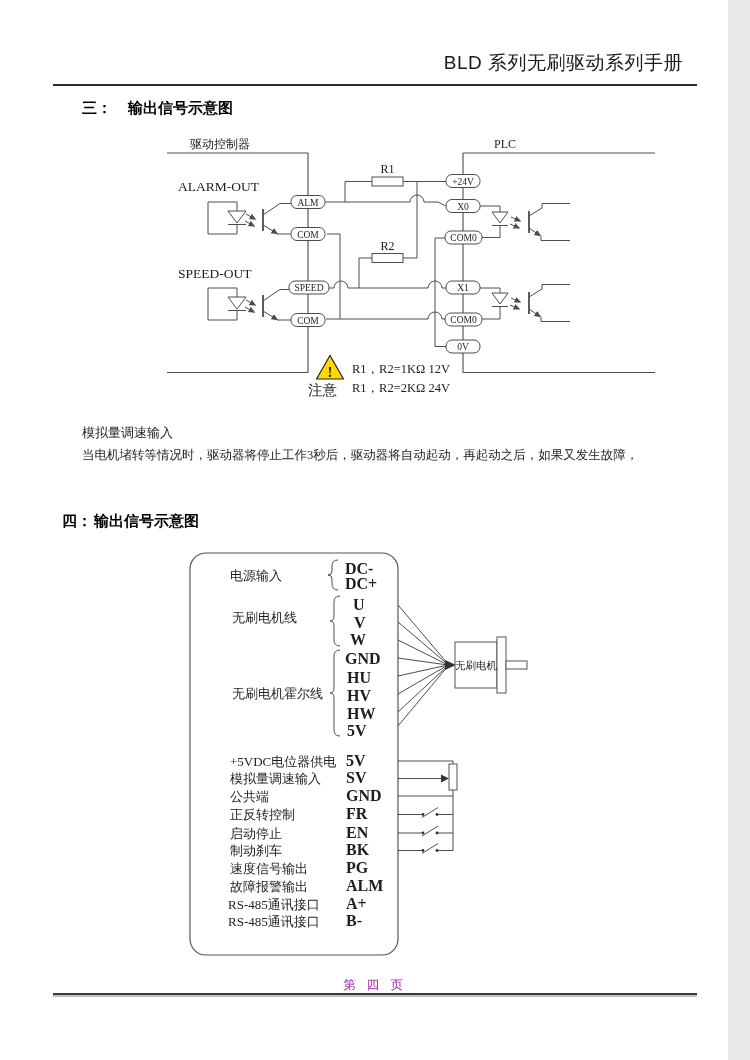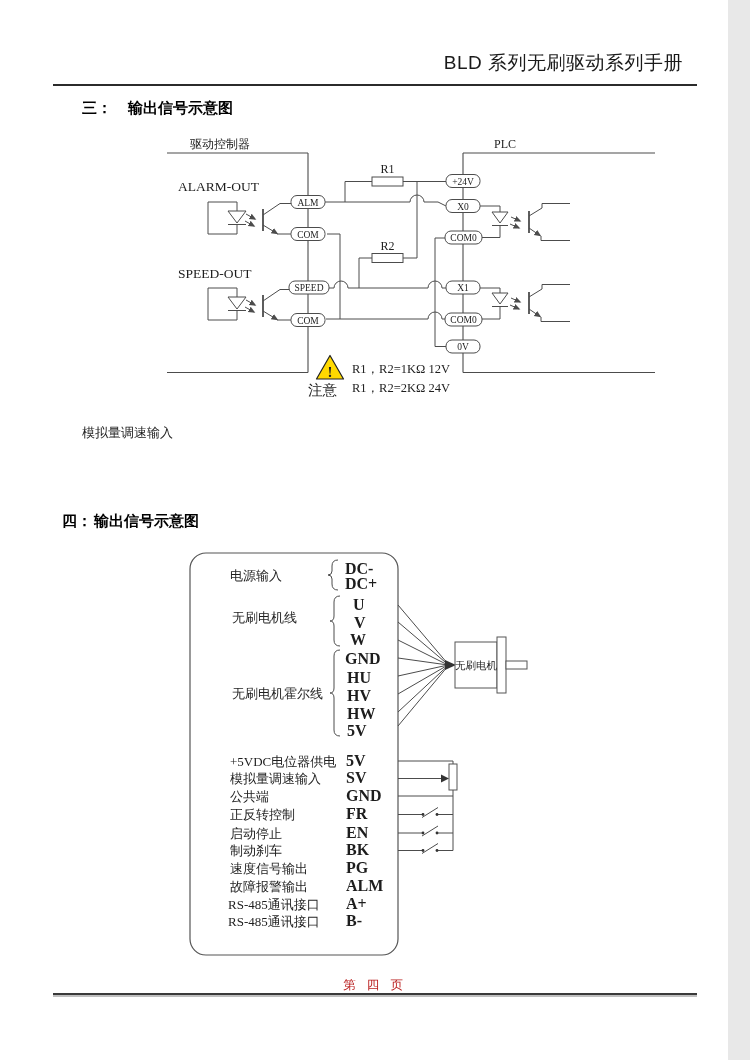--- a/index.html
+++ b/index.html
@@ -10,21 +10,21 @@
         font-size:19px;font-weight:500;letter-spacing:.5px;color:#1a1a1a;}
   .rule{left:53px;width:644px;height:2px;background:#2b2b2b;}
   .rule.hdr{top:84px;}
   .rule.ftr{top:993px;background:#3a3a3a;box-shadow:0 2px 0 #bfbfbf;}
   .sec-h{left:62px;font-family:"Liberation Sans","DejaVu Sans",sans-serif;font-weight:700;
         font-size:15px;color:#000;white-space:nowrap;}
   .sec-h .gap{display:inline-block;width:16px;}
   .sec-h.s4 .gap{width:2px;}
   .note{left:82px;font-size:12.5px;color:#1d1d1d;white-space:nowrap;}
   .note.t{font-size:13px;}
-  .footer-page{top:977px;left:0;width:750px;text-align:center;font-size:12.5px;color:#b91c1c;}
+  .footer-page{top:977px;left:0;width:750px;text-align:center;font-size:12.5px;color:#a21caf;}
   .footer-page span{letter-spacing:4px;border-bottom:1px solid #444;padding:0 2px 1px 2px;}
   svg{position:absolute;left:0;overflow:visible;}
   svg text{font-family:"Liberation Serif","DejaVu Serif",serif;fill:#1d1d1d;}
   .cad{font-size:12px;}
   .pill{fill:#ffffff;stroke:#4c4c4c;stroke-width:1;}
   .pilltxt{font-size:9.5px;text-anchor:middle;}
   .wire{stroke:#4c4c4c;stroke-width:1;fill:none;}
   .wire2{stroke:#4c4c4c;stroke-width:1.1;fill:none;}
   .cjk{font-size:13px;}
   .pin{font-size:16px;font-weight:600;}
@@ -156,20 +156,21 @@
     <g>
       <polygon points="330,355.5 316.5,379 343.5,379" fill="#ffd900" stroke="#222" stroke-width="1.2" stroke-linejoin="round"></polygon>
       <text x="330" y="376.5" text-anchor="middle" style="font-size:15px;font-weight:700">!</text>
       <text x="308" y="395" style="font-size:14.5px">注意</text>
       <text x="352" y="373" style="font-size:12.5px">R1，R2=1KΩ  12V</text>
       <text x="352" y="392" style="font-size:12.5px">R1，R2=2KΩ  24V</text>
     </g>
   </svg>
 
   <div class="abs note t" style="top:424px;">模拟量调速输入</div>
+  <div class="abs note" style="top:447px;">当电机堵转等情况时，驱动器将停止工作3秒后，驱动器将自动起动，再起动之后，如果又发生故障，</div>
 
   <div class="abs sec-h s4" style="top:512px;">
     <span>四：</span><span class="gap"></span><span>输出信号示意图</span>
   </div>
 
   <svg style="top:540px" width="750" height="425" viewBox="0 540 750 425">
     <rect x="190" y="553" width="208" height="402" rx="16" fill="none" stroke="#555" stroke-width="1.2"></rect>
 
     <g>
       <text class="cjk" x="230" y="580">电源输入</text>

